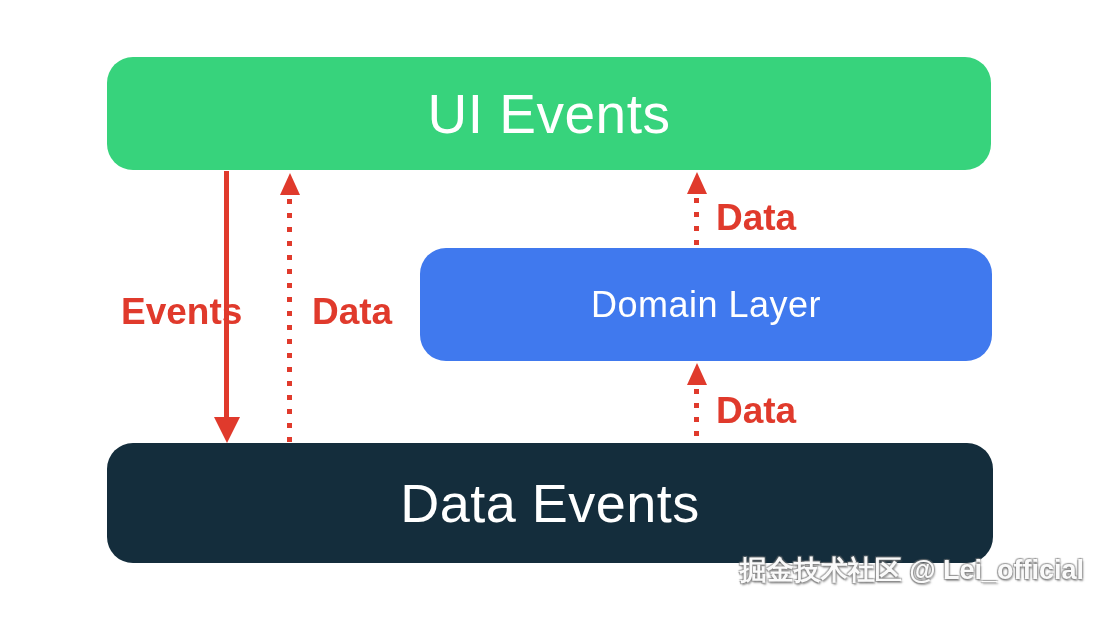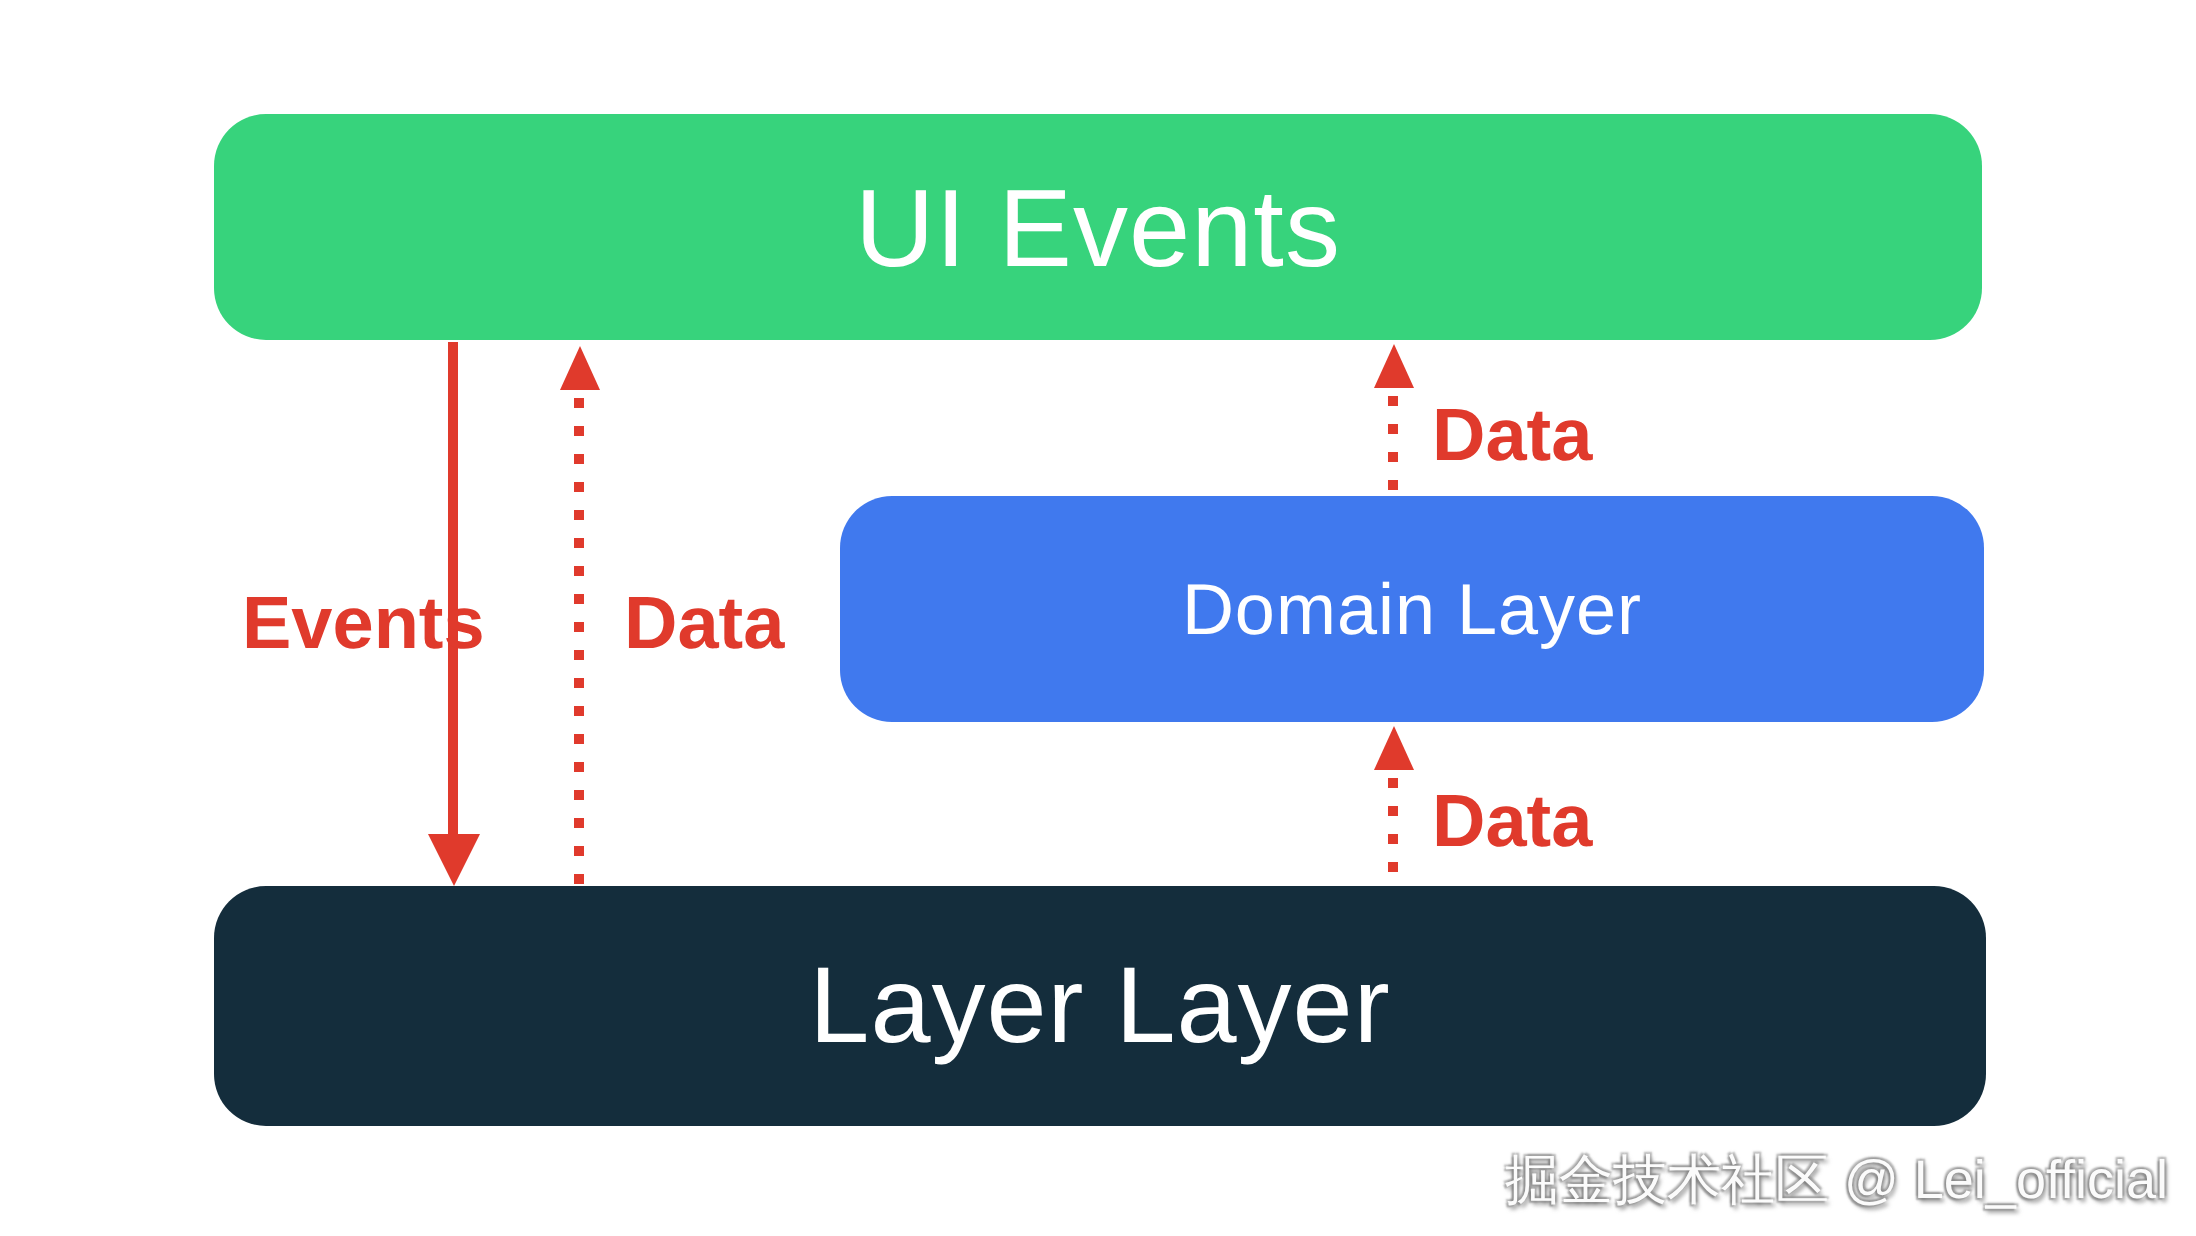--- a/index.html
+++ b/index.html
@@ -87,23 +87,23 @@
   }
   #events-label          { left: 121px; top: 293px; }
   #data-left-label       { left: 312px; top: 293px; }
   #data-topright-label   { left: 716px; top: 199px; }
   #data-bottomright-label{ left: 716px; top: 392px; }
 
   
   .watermark {
     position: absolute;
     right: 14px;
-    top: 572px;
+    top: 552px;
     font-size: 27px;
-    font-weight: normal;
+    font-weight: bold;
     color: rgba(255,255,255,0.96);
     white-space: nowrap;
     text-shadow:
       -1px -1px 1px rgba(125,125,125,0.55),
        1px -1px 1px rgba(125,125,125,0.55),
       -1px  1px 1px rgba(110,110,110,0.6),
        1px  2px 2px rgba(90,90,90,0.6);
   }
 </style>
 </head>
@@ -113,21 +113,21 @@
 
   <div class="layer-box" id="ui-box" style="background-color: rgb(55, 211, 124);">
     <span class="layer-label">UI Events</span>
   </div>
 
   <div class="layer-box" id="domain-box" style="background-color: rgb(64, 121, 238);">
     <span class="layer-label">Domain Layer</span>
   </div>
 
   <div class="layer-box" id="data-box" style="background-color: rgb(20, 45, 60);">
-    <span class="layer-label">Layer Layer</span>
+    <span class="layer-label">Data Events</span>
   </div>
 
   <div class="arrow-line-solid" id="events-line" style="background-color: rgb(224, 58, 44);"></div>
   <div class="arrow-head down" id="events-head" style="border-top-color: rgb(224, 58, 44);"></div>
   <span class="arrow-label" id="events-label" style="color: rgb(224, 58, 44);">Events</span>
 
   <div class="arrow-head up" id="data-left-head" style="border-bottom-color: rgb(224, 58, 44);"></div>
   <div class="arrow-line-dotted" id="data-left-line"></div>
   <span class="arrow-label" id="data-left-label" style="color: rgb(224, 58, 44);">Data</span>
 

